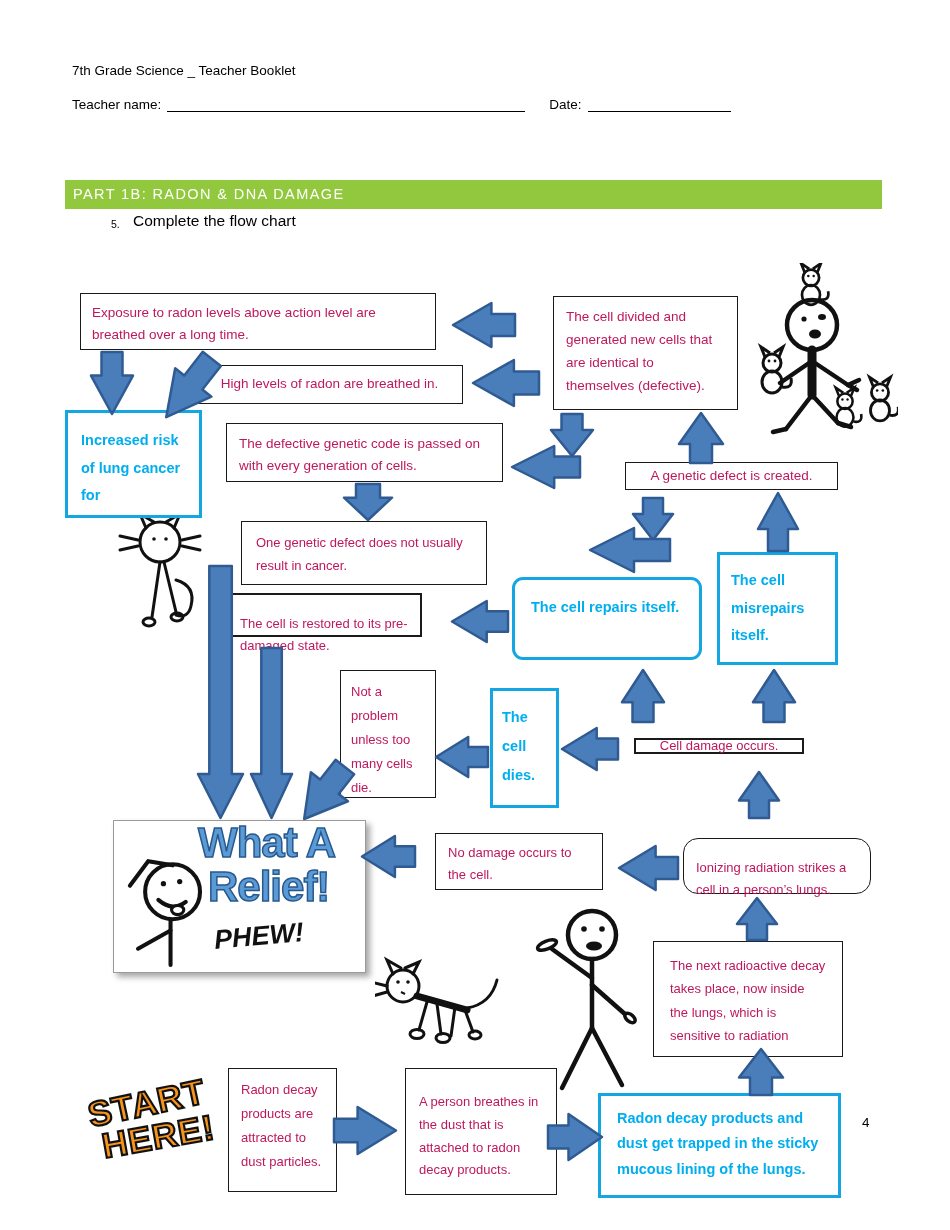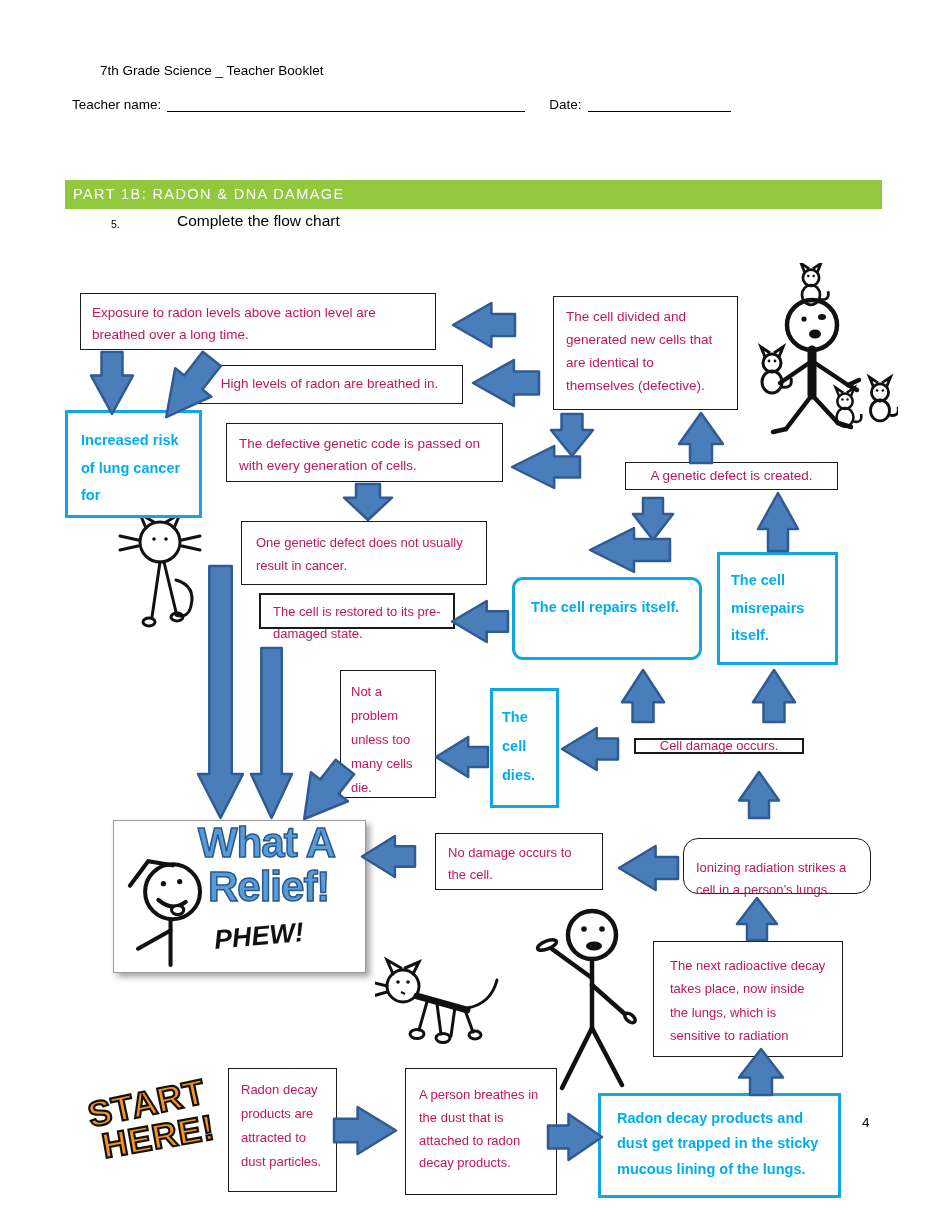--- a/index.html
+++ b/index.html
@@ -1,26 +1,26 @@
 <!DOCTYPE html>
 <html style="--banner: #92c83e; --cyan: #00aeef; --cyanBorder: #14a5e3; --relief: #5b9bd5; --orange: #f7941d;"><head>
 <meta charset="utf-8">
 <style>
   html,body{margin:0;padding:0;background:#e8e8e8;}
   #page{position:relative;width:950px;height:1230px;background:#fff;margin:0 auto;
         font-family:"Liberation Sans",sans-serif;overflow:hidden;}
   
-  .doc-title{position:absolute;left:72px;top:63px;font-size:13.5px;color:#000;margin-left:28px;}
+  .doc-title{position:absolute;left:72px;top:63px;font-size:13.5px;color:#000;}
   .teacher-row{position:absolute;left:72px;top:97px;width:690px;display:flex;align-items:flex-end;font-size:13.5px;color:#000;}
   .blank-line{border-bottom:1.3px solid #000;height:14px;display:inline-block;}
   
   .banner{position:absolute;left:65px;top:180px;width:817px;height:29px;line-height:29px;
           background:var(--banner,#92c83e);color:#fff;font-size:14.5px;letter-spacing:1.4px;padding-left:8px;box-sizing:border-box;}
   .q-num{position:absolute;left:111px;top:218px;font-size:10.5px;color:#000;}
-  .q-text{position:absolute;left:133px;top:212px;font-size:15.5px;color:#000;margin-left:44px;}
+  .q-text{position:absolute;left:133px;top:212px;font-size:15.5px;color:#000;}
   
   .fbox{position:absolute;background:#fff;border:1.6px solid #1a1a1a;box-sizing:border-box;
         font-size:13px;line-height:1.7;color:#be185d;padding:8px 11px;z-index:2;}
   .fbox.center{display:flex;align-items:center;justify-content:center;text-align:center;padding:2px 6px;}
   .fbox.cyan{border:3.5px solid var(--cyanBorder,#14a5e3);color:var(--cyan,#00aeef);
              font-weight:bold;font-size:14.5px;line-height:1.9;}
   
   #arrows{position:absolute;left:0;top:0;z-index:5;pointer-events:none;}
   
   .fig{position:absolute;z-index:1;}
@@ -58,31 +58,31 @@
   <div class="q-num">5.</div>
   <div class="q-text">Complete the flow chart</div>
 
   <div class="fbox" style="left:80px;top:293px;width:356px;height:57px;font-size:13.5px;line-height:1.6;">Exposure to radon levels above action level are breathed over a long time.</div>
   <div class="fbox center" style="left:196px;top:365px;width:267px;height:39px;font-size:13.5px;">High levels of radon are breathed in.</div>
   <div class="fbox" style="left:553px;top:296px;width:185px;height:114px;font-size:13.5px;line-height:1.7;padding:9px 12px;">The cell divided and generated new cells that are identical to themselves (defective).</div>
   <div class="fbox cyan" style="left:65px;top:410px;width:137px;height:108px;padding:14px 13px;">Increased risk of lung cancer for</div>
   <div class="fbox" style="left:226px;top:423px;width:277px;height:59px;font-size:13.5px;line-height:1.6;padding:9px 12px;">The defective genetic code is passed on with every generation of cells.</div>
   <div class="fbox center" style="left:625px;top:462px;width:213px;height:28px;font-size:13.5px;">A genetic defect is created.</div>
   <div class="fbox" style="left:241px;top:521px;width:246px;height:64px;line-height:1.8;padding:9px 14px;">One genetic defect does not usually result in cancer.</div>
-  <div class="fbox" style="left:259px;top:593px;width:196px;height:36px;border-width:2px;padding:6px 12px;">The cell is restored to its pre-damaged state.</div>
+  <div class="fbox" style="left:226px;top:593px;width:196px;height:44px;border-width:2px;padding:18px 12px;">The cell is restored to its pre-damaged state.</div>
   <div class="fbox cyan" style="left:512px;top:577px;width:190px;height:83px;padding:14px 16px;border-radius:11px;">The cell repairs itself.</div>
   <div class="fbox cyan" style="left:717px;top:552px;width:121px;height:113px;padding:12px 11px;">The cell misrepairs itself.</div>
   <div class="fbox" style="left:340px;top:670px;width:96px;height:128px;line-height:1.85;padding:9px 10px;">Not a problem unless too many cells die.</div>
   <div class="fbox cyan" style="left:490px;top:688px;width:69px;height:120px;padding:12px 9px;line-height:2;">The cell dies.</div>
   <div class="fbox center" style="left:634px;top:738px;width:170px;height:16px;border-width:2px;">Cell damage occurs.</div>
   <div class="fbox" style="left:435px;top:833px;width:168px;height:57px;padding:8px 12px;">No damage occurs to the cell.</div>
   <div class="fbox" style="left:683px;top:838px;width:188px;height:56px;padding:18px 12px;border-radius:15px;">Ionizing radiation strikes a cell in a person’s lungs.</div>
   <div class="fbox" style="left:653px;top:941px;width:190px;height:116px;line-height:1.8;padding:12px 16px;">The next radioactive decay takes place, now inside the lungs, which is sensitive to radiation</div>
   <div class="fbox" style="left:228px;top:1068px;width:109px;height:124px;line-height:1.85;padding:9px 12px;">Radon decay products are attracted to dust particles.</div>
-  <div class="fbox" style="left:405px;top:1068px;width:152px;height:127px;line-height:1.75;padding:15px 13px;">A person breathes in the dust that is attached to radon decay products.</div>
+  <div class="fbox" style="left:405px;top:1068px;width:152px;height:127px;line-height:1.75;padding:22px 13px;">A person breathes in the dust that is attached to radon decay products.</div>
   <div class="fbox cyan" style="left:598px;top:1093px;width:243px;height:105px;padding:10px 16px;line-height:1.75;">Radon decay products and dust get trapped in the sticky mucous lining of the lungs.</div>
 
   <div class="relief">
     <svg class="fig" style="left:4px;top:24px;" width="100" height="122" viewBox="0 0 95 120">
       <g stroke="#111" stroke-width="4" fill="none" stroke-linecap="round">
         <circle cx="52" cy="46" r="27"></circle>
         <path d="M10 40 L28 16 L52 20"></path>
         <path d="M50 74 L50 118"></path>
         <path d="M50 84 L18 102"></path>
         <path d="M38 54 q14 12 27 2"></path>

